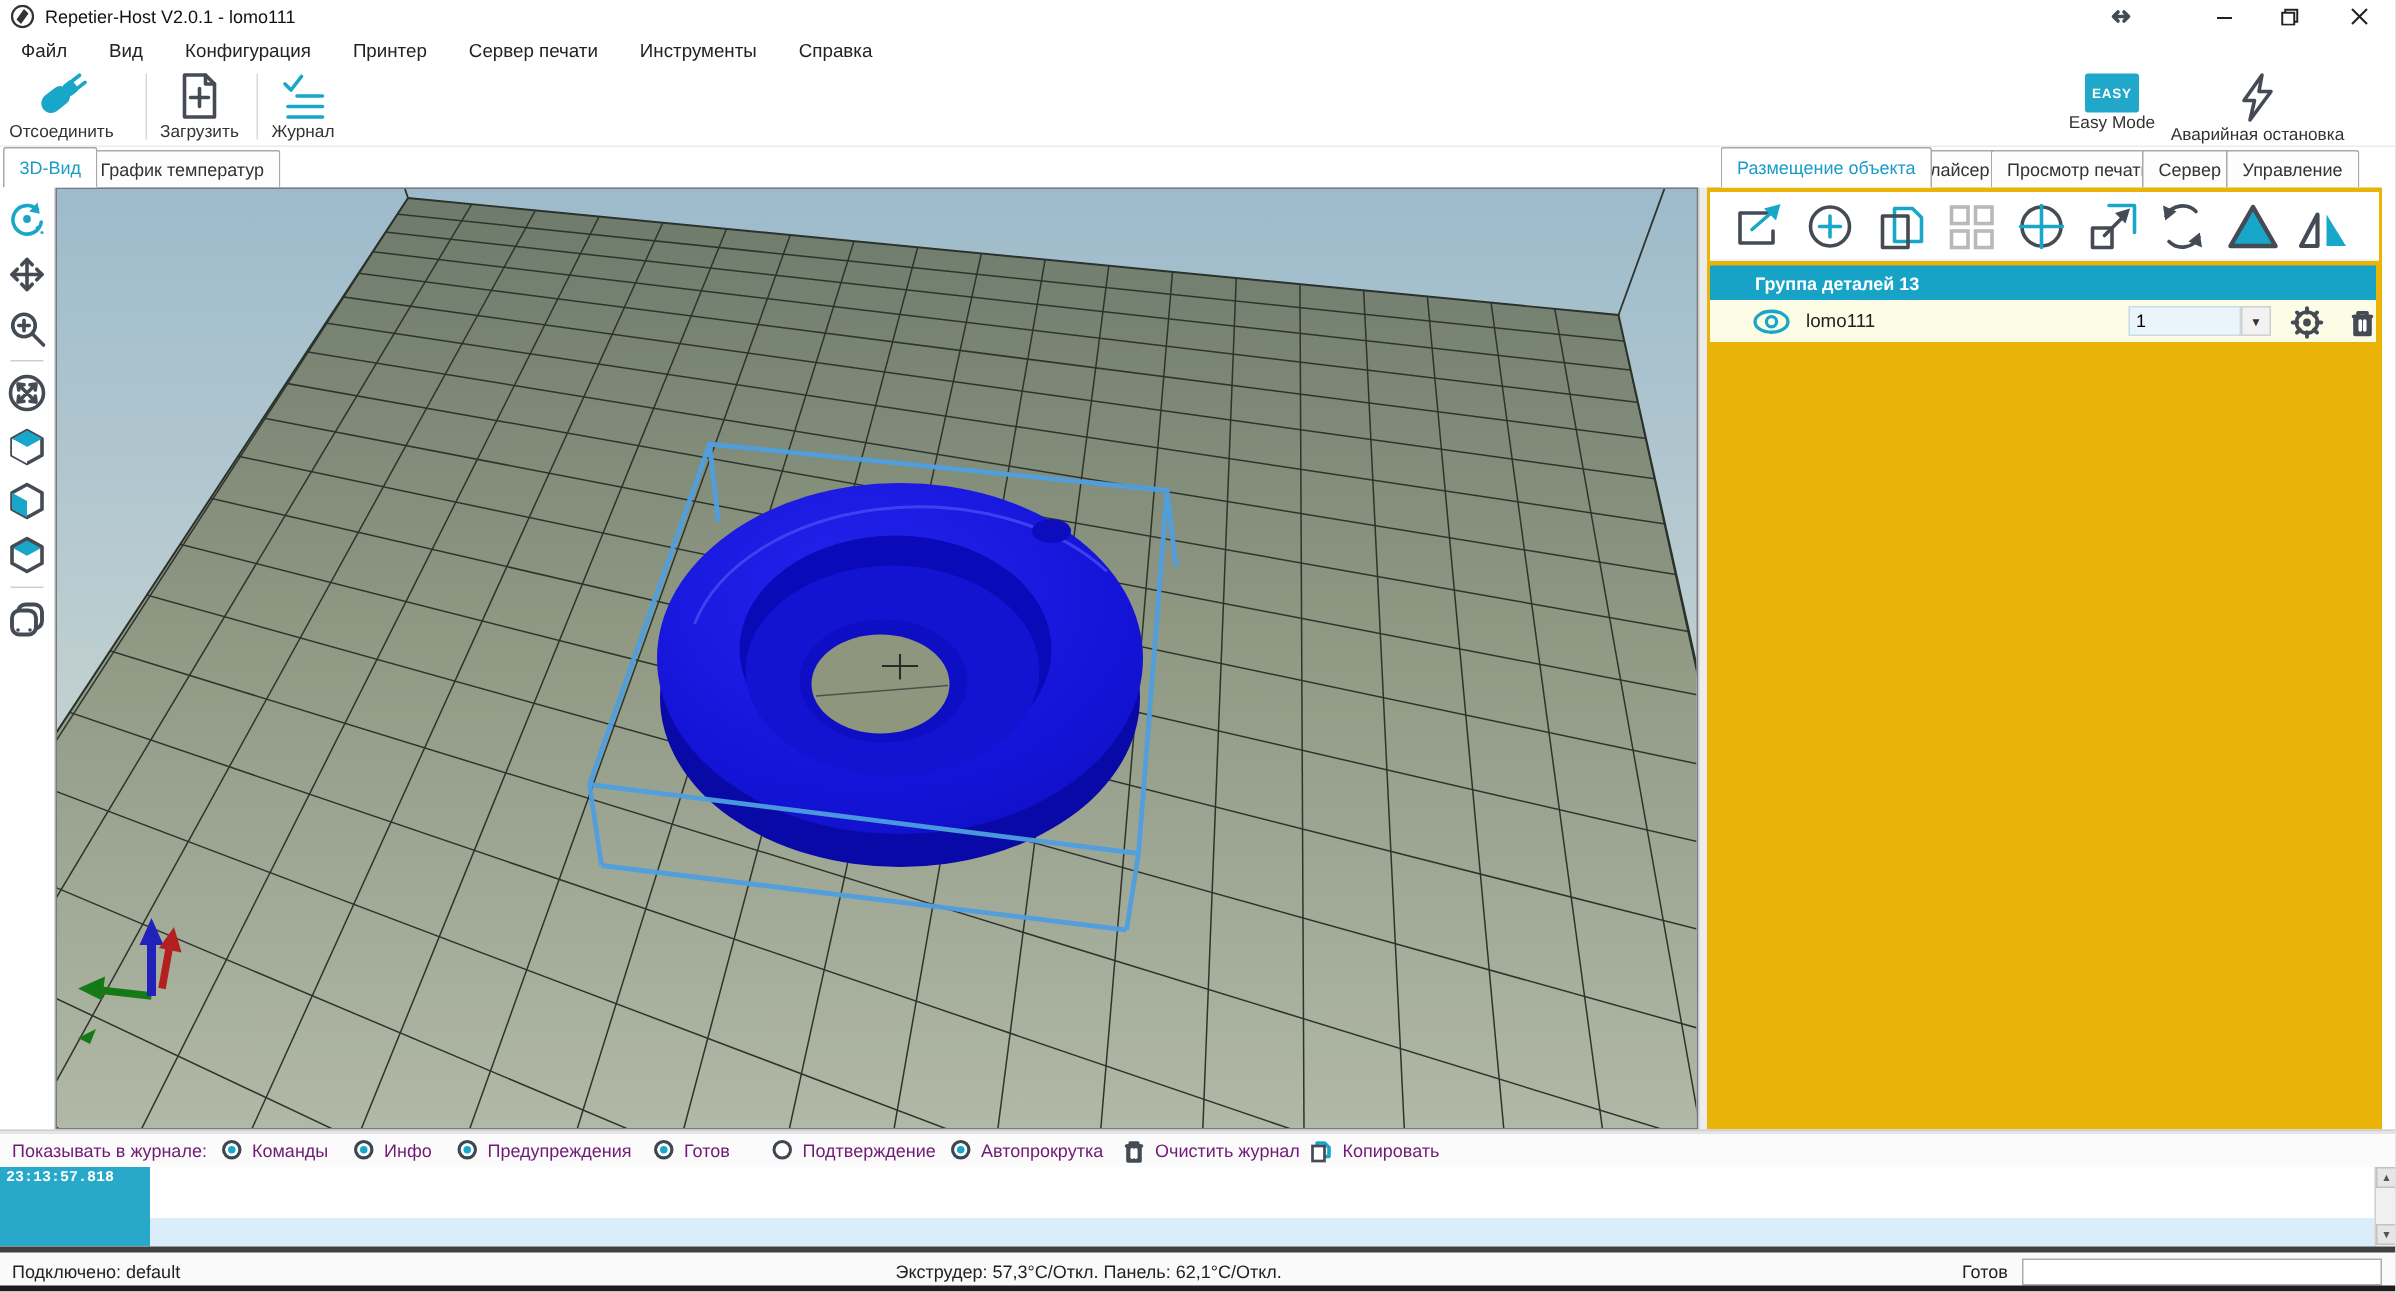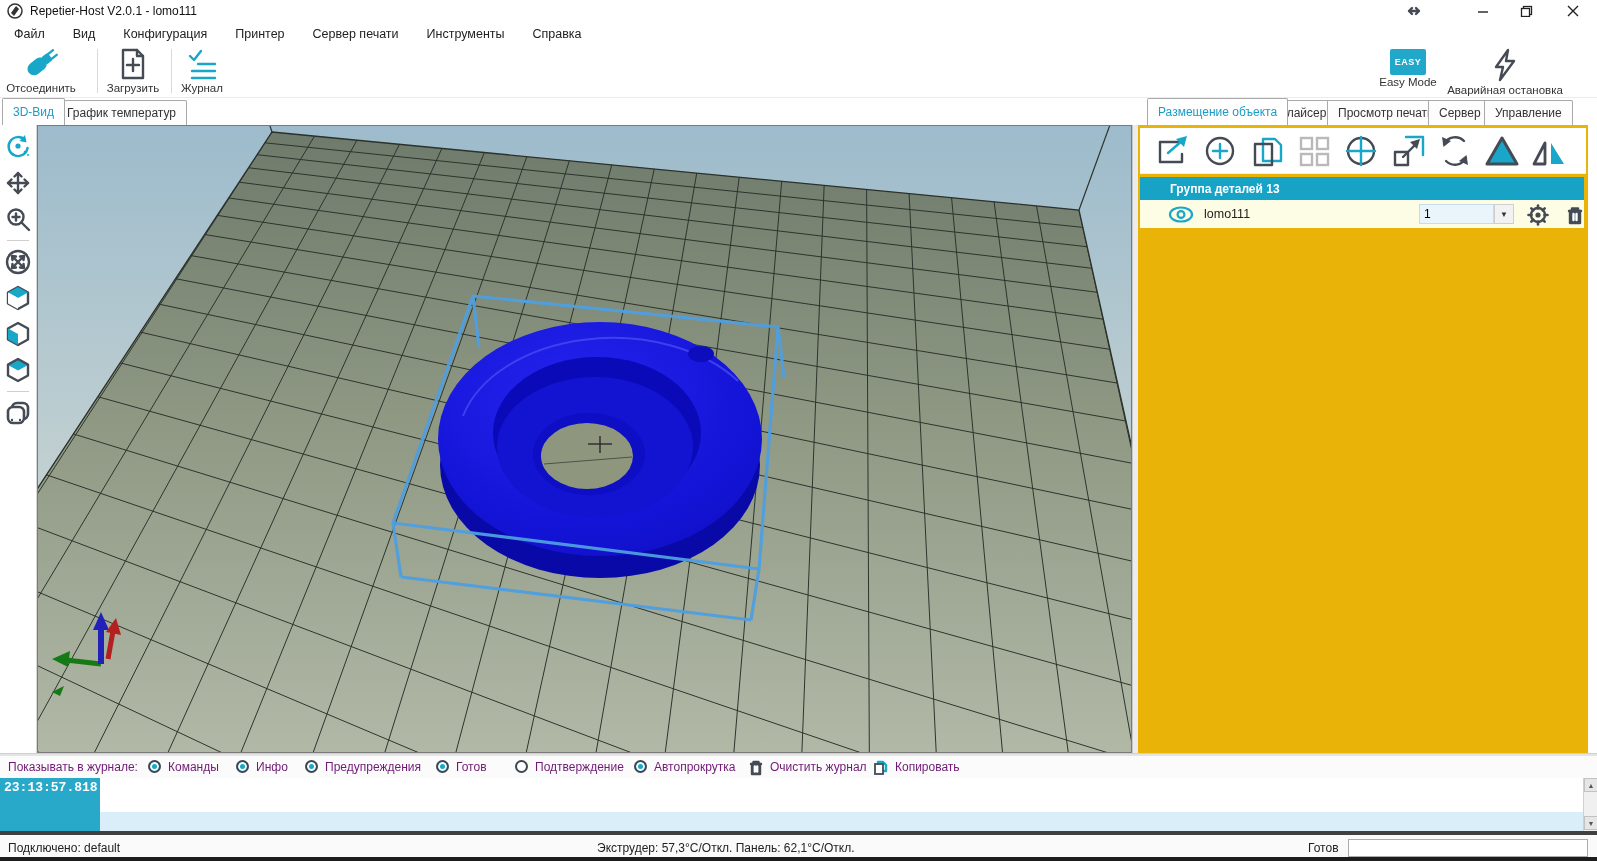--- a/index.html
+++ b/index.html
@@ -54,21 +54,21 @@
   
   #log-divider{left:0;top:753px;width:1597px;height:3px;background:#e4e4e4;border-top:1px solid #cfcfcf;}
   #log-filterbar{left:0;top:756px;width:1597px;height:22px;background:#fbfbfb;}
   .lf-label{position:absolute;top:4px;font-size:12px;color:#701a75;white-space:nowrap;}
   .toggle-dot{position:absolute;top:4px;width:13px;height:13px;border:2px solid #3f4650;border-radius:50%;background:#fff;}
   .toggle-dot.on{background:#18a7c8;box-shadow:inset 0 0 0 2px #fff;}
   #logrows{left:0;top:778px;width:1583px;height:53px;background:#fff;}
   #ts-col{position:absolute;left:0;top:0;width:100px;height:53px;background:#28a9c9;}
   .logrow{position:absolute;left:0;width:1583px;height:17px;white-space:nowrap;overflow:hidden;}
   .logrow .ts{position:absolute;left:4px;top:2px;width:96px;color:#fff;
-              font-family:"Liberation Mono",monospace;font-size:13px;font-weight:bold;}
+              font-family:"Liberation Mono",monospace;font-size:10px;font-weight:bold;}
   .logrow .tx{position:absolute;left:108px;top:2px;color:#16168e;
               font-family:"Liberation Mono",monospace;font-size:11.5px;font-weight:bold;white-space:pre;}
   #log-filler{position:absolute;left:100px;top:34px;width:1483px;height:19px;background:#d9eef8;}
   #log-scroll{left:1583px;top:778px;width:14px;height:53px;background:#f0f0f0;border-left:1px solid #d0d0d0;}
   .scr{position:absolute;left:0;width:14px;height:14px;background:#e6e6e6;border:1px solid #c2c2c2;
        font-size:7px;color:#555;display:flex;align-items:center;justify-content:center;}
 
   
   #statusbar{left:0;top:831px;width:1597px;height:26px;background:#fafafa;border-top:4px solid #404040;}
   .st{position:absolute;top:6px;font-size:12px;color:#222;white-space:nowrap;}

